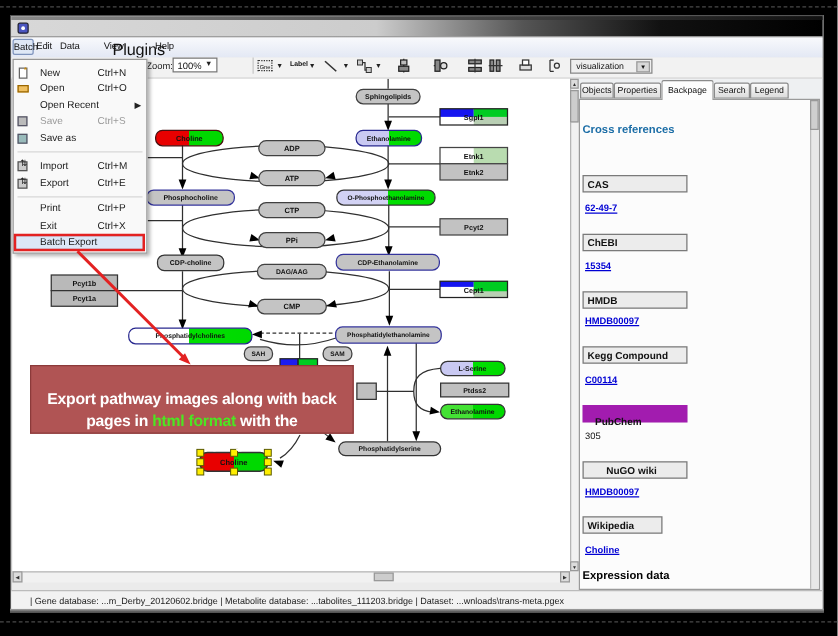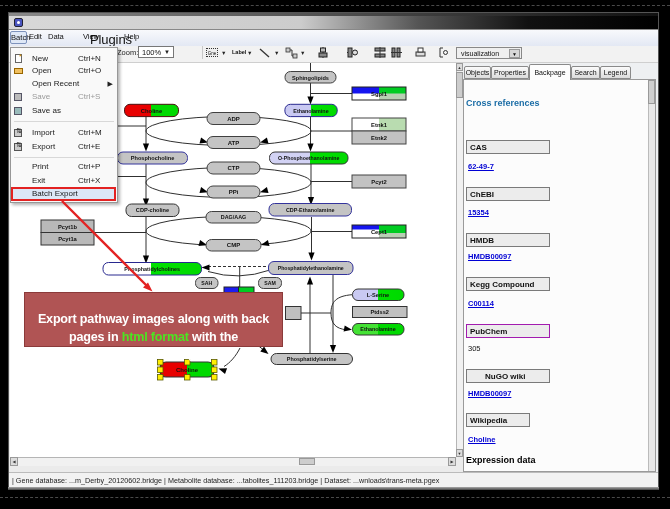--- a/index.html
+++ b/index.html
@@ -249,36 +249,36 @@
 <div style="position:absolute;left:491px;top:66px;width:38px;height:13px;background:linear-gradient(#fbfbfb,#dcdcdc);border:1px solid #8a8a8a;border-radius:2px 2px 0 0;font-size:7px;text-align:center;line-height:12px;color:#111;">Properties</div>
 <div style="position:absolute;left:529px;top:63.5px;width:42px;height:16px;background:#fdfdfd;border:1px solid #8a8a8a;border-bottom:none;border-radius:2px 2px 0 0;font-size:7px;text-align:center;line-height:15px;color:#111;z-index:3;">Backpage</div>
 <div style="position:absolute;left:571px;top:66px;width:29px;height:13px;background:linear-gradient(#fbfbfb,#dcdcdc);border:1px solid #8a8a8a;border-radius:2px 2px 0 0;font-size:7px;text-align:center;line-height:12px;color:#111;">Search</div>
 <div style="position:absolute;left:600px;top:66px;width:31px;height:13px;background:linear-gradient(#fbfbfb,#dcdcdc);border:1px solid #8a8a8a;border-radius:2px 2px 0 0;font-size:7px;text-align:center;line-height:12px;color:#111;">Legend</div>
 <div style="position:absolute;left:463px;top:79px;width:193px;height:393px;background:#fcfcfc;border:1px solid #9a9a9a;z-index:1;"></div>
 <div style="position:absolute;left:466px;top:98px;font-size:9px;font-weight:bold;color:#1b6da6;z-index:2;">Cross references</div>
 <div style="position:absolute;left:466px;top:140px;width:84px;height:14px;background:#ececec;border:1px solid #7a7a7a;font-size:8px;font-weight:bold;color:#111;line-height:14px;padding-left:3px;z-index:2;">CAS</div>
 <div style="position:absolute;left:466px;top:186.5px;width:84px;height:14px;background:#ececec;border:1px solid #7a7a7a;font-size:8px;font-weight:bold;color:#111;line-height:14px;padding-left:3px;z-index:2;">ChEBI</div>
 <div style="position:absolute;left:466px;top:233px;width:84px;height:14px;background:#ececec;border:1px solid #7a7a7a;font-size:8px;font-weight:bold;color:#111;line-height:14px;padding-left:3px;z-index:2;">HMDB</div>
 <div style="position:absolute;left:466px;top:277px;width:84px;height:14px;background:#ececec;border:1px solid #7a7a7a;font-size:8px;font-weight:bold;color:#111;line-height:14px;padding-left:3px;z-index:2;">Kegg Compound</div>
-<div style="position:absolute;left:466px;top:323.5px;width:84px;height:14px;background:#ececec;border:1px solid #a21caf;font-size:8px;font-weight:bold;color:#111;line-height:14px;padding-left:3px;z-index:2;">PubChem</div>
+<div style="position:absolute;left:466px;top:323.5px;width:84px;height:14px;background:#ececec;border:7px solid #a21caf;font-size:8px;font-weight:bold;color:#111;line-height:14px;padding-left:3px;z-index:2;">PubChem</div>
 <div style="position:absolute;left:466px;top:368.5px;width:84px;height:14px;background:#ececec;border:1px solid #7a7a7a;font-size:8px;font-weight:bold;color:#111;line-height:14px;padding-left:18px;z-index:2;">NuGO wiki</div>
 <div style="position:absolute;left:466px;top:413px;width:64px;height:14px;background:#ececec;border:1px solid #7a7a7a;font-size:8px;font-weight:bold;color:#111;line-height:14px;padding-left:3px;z-index:2;">Wikipedia</div>
 <div style="position:absolute;left:468px;top:161.5px;font-size:7.5px;font-weight:bold;color:#0000d4;text-decoration:underline;z-index:2;">62-49-7</div>
 <div style="position:absolute;left:468px;top:208px;font-size:7.5px;font-weight:bold;color:#0000d4;text-decoration:underline;z-index:2;">15354</div>
 <div style="position:absolute;left:468px;top:251.5px;font-size:7.5px;font-weight:bold;color:#0000d4;text-decoration:underline;z-index:2;">HMDB00097</div>
 <div style="position:absolute;left:468px;top:298.5px;font-size:7.5px;font-weight:bold;color:#0000d4;text-decoration:underline;z-index:2;">C00114</div>
 <div style="position:absolute;left:468px;top:344px;font-size:7.5px;color:#111;z-index:2;">305</div>
 <div style="position:absolute;left:468px;top:388.5px;font-size:7.5px;font-weight:bold;color:#0000d4;text-decoration:underline;z-index:2;">HMDB00097</div>
 <div style="position:absolute;left:468px;top:435px;font-size:7.5px;font-weight:bold;color:#0000d4;text-decoration:underline;z-index:2;">Choline</div>
 <div style="position:absolute;left:466px;top:455px;font-size:9px;font-weight:bold;color:#000;z-index:2;">Expression data</div>
 <div style="position:absolute;left:648px;top:80px;width:7px;height:391px;background:#e8e8e8;border-left:1px solid #bbb;z-index:2;"></div>
 <div style="position:absolute;left:648px;top:80px;width:7px;height:24px;background:#cfcfcf;border:1px solid #999;z-index:2;"></div>
 
 <div style="position:absolute;left:9px;top:472px;width:649px;height:15px;background:#f2f2f2;border-top:1px solid #bbb;z-index:4;">
-  <div style="position:absolute;left:3px;top:3px;font-size:7.2px;color:#222;white-space:nowrap;">| Gene database: ...m_Derby_20120602.bridge | Metabolite database: ...tabolites_111203.bridge | Dataset: ...wnloads\trans-meta.pgex</div>
+  <div style="position:absolute;left:15px;top:3px;font-size:7.2px;color:#222;white-space:nowrap;">| Gene database: ...m_Derby_20120602.bridge | Metabolite database: ...tabolites_111203.bridge | Dataset: ...wnloads\trans-meta.pgex</div>
 </div>
 
 <div style="position:absolute;left:10px;top:47px;width:108px;height:156px;background:#f9f9f9;border:1px solid #979797;box-shadow:2px 2px 3px rgba(0,0,0,0.3);z-index:5;">
 <div style="position:absolute;left:1px;right:1px;top:4.5px;height:12px;"></div>
     <div style="position:absolute;left:21px;top:4.5px;height:12px;line-height:12px;font-size:8px;color:#1a1a1a;white-space:nowrap;">New</div>
     <div style="position:absolute;left:67px;top:4.5px;height:12px;line-height:12px;font-size:8px;color:#1a1a1a;white-space:nowrap;">Ctrl+N</div>
     <div style="position:absolute;left:0;top:4.5px;width:16px;height:12px;">
       <div style="position:absolute;left:4px;top:1px;width:7px;height:9px;background:#fff;border:1px solid #666;"></div>
       <div style="position:absolute;left:8px;top:0;font-size:7px;color:#cc8800;">*</div>
     </div>

